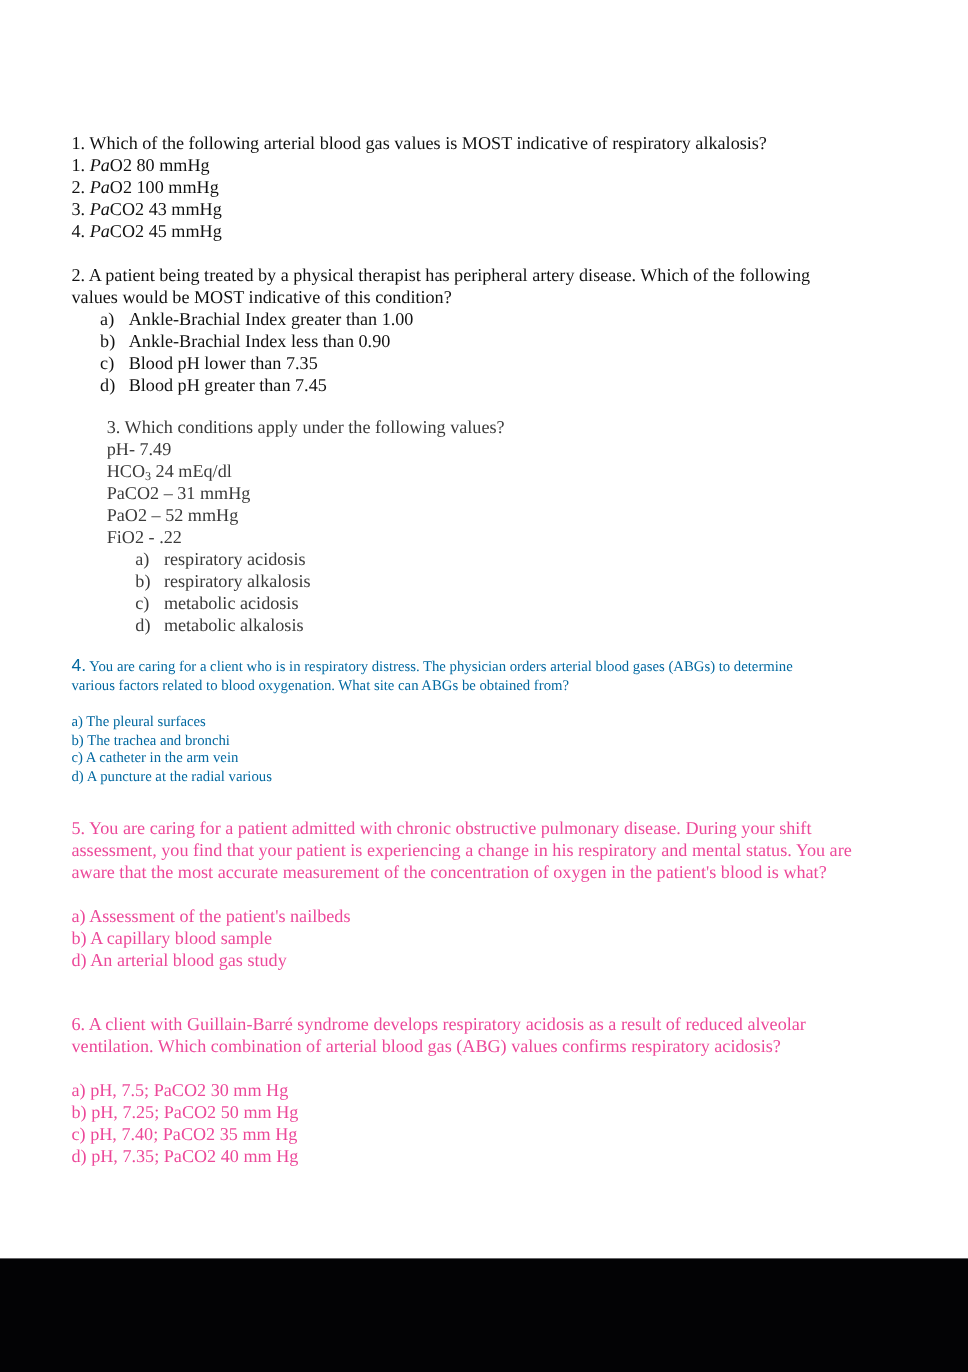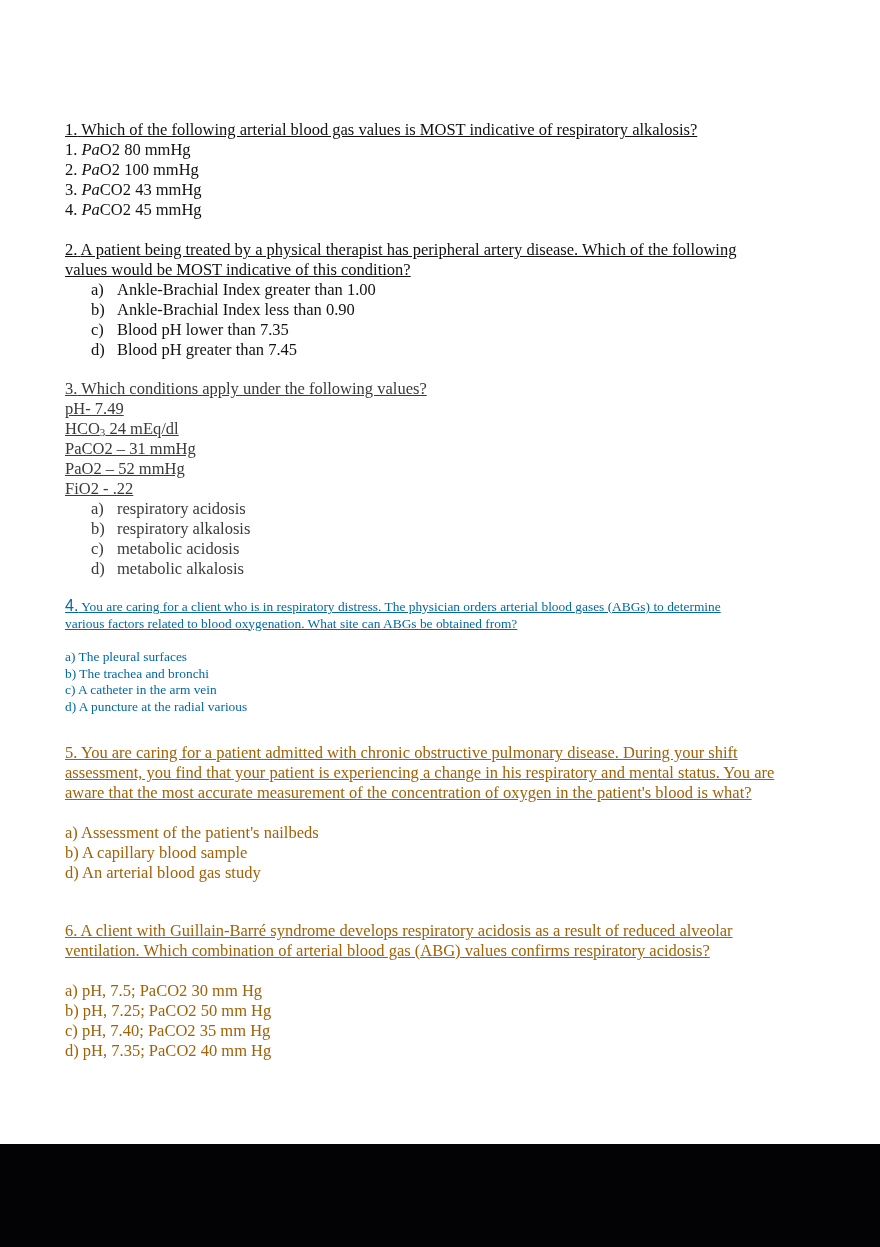--- a/index.html
+++ b/index.html
@@ -5,30 +5,30 @@
   html, body { margin: 0; padding: 0; }
   body {
     width: 880px; height: 1247px; position: relative; overflow: hidden;
     background: #ffffff;
     font-family: "Liberation Serif", "DejaVu Serif", serif;
     color: #111;
   }
   .page { position: absolute; left: 0; top: 0; width: 880px; height: 1144px; background: #fff; }
   .bottom-band { position: absolute; left: 0; top: 1144px; width: 880px; height: 103px; background: #030305; }
   .q { position: absolute; left: 65px; font-size: 16.5px; line-height: 20px; }
-  .line { white-space: nowrap; display: block; text-decoration: underline; }
+  .line { white-space: nowrap; display: block; }
   .opt { display: block; white-space: nowrap; }
   .opt-ind { padding-left: 26px; position: relative; }
   .opt-ind .mk { position: absolute; left: 0; }
   .ind { margin-left: 26px; }
   em { font-style: italic; }
   .gray { color: #3a3a3a; }
   .q4 { font-size: 13.4px; line-height: 16.5px; color: #0369a1; }
   .q4 .num { font-family: "Liberation Sans", sans-serif; font-size: 16px; }
-  .q5, .q6 { color: #a16207; }
+  .q5, .q6 { color: #ec4899; }
   .gap { height: 20px; }
   .gap4 { height: 17px; }
   sub { font-size: 11px; vertical-align: -2px; line-height: 0; }
 </style>
 </head>
 <body>
 
 <div class="page">
 
   <div class="q" style="top:120px;">
@@ -43,21 +43,21 @@
     <span class="line"><span>2.</span> <span>A patient being treated by a physical therapist has peripheral artery disease. Which of the following</span></span>
     <span class="line">values would be MOST indicative of this condition?</span>
     <div class="ind">
       <span class="opt opt-ind"><span class="mk">a)</span><span>Ankle-Brachial Index greater than 1.00</span></span>
       <span class="opt opt-ind"><span class="mk">b)</span><span>Ankle-Brachial Index less than 0.90</span></span>
       <span class="opt opt-ind"><span class="mk">c)</span><span>Blood pH lower than 7.35</span></span>
       <span class="opt opt-ind"><span class="mk">d)</span><span>Blood pH greater than 7.45</span></span>
     </div>
   </div>
 
-  <div class="q gray" style="top:379px;">
+  <div class="q gray" style="top:379px;margin-left:32px;">
     <span class="line"><span>3.</span> <span>Which conditions apply under the following values?</span></span>
     <span class="line">pH- 7.49</span>
     <span class="line"><span>HCO</span><sub>3</sub><span> 24 mEq/dl</span></span>
     <span class="line">PaCO2 – 31 mmHg</span>
     <span class="line">PaO2 – 52 mmHg</span>
     <span class="line">FiO2 - .22</span>
     <div class="ind">
       <span class="opt opt-ind"><span class="mk">a)</span><span>respiratory acidosis</span></span>
       <span class="opt opt-ind"><span class="mk">b)</span><span>respiratory alkalosis</span></span>
       <span class="opt opt-ind"><span class="mk">c)</span><span>metabolic acidosis</span></span>

